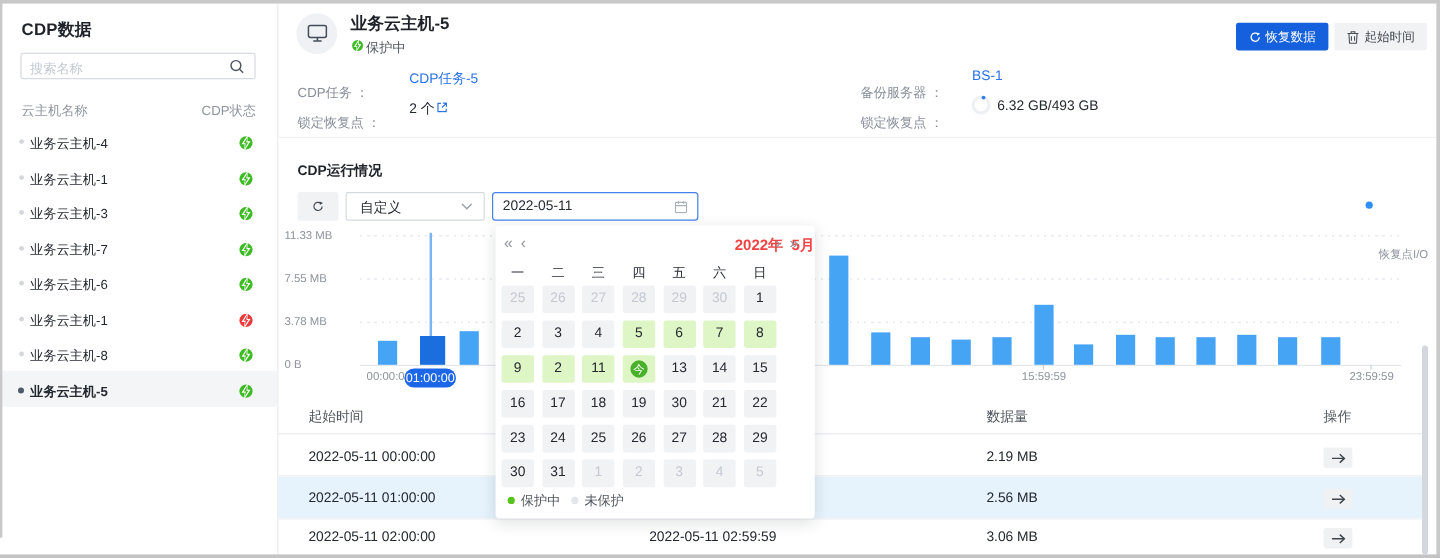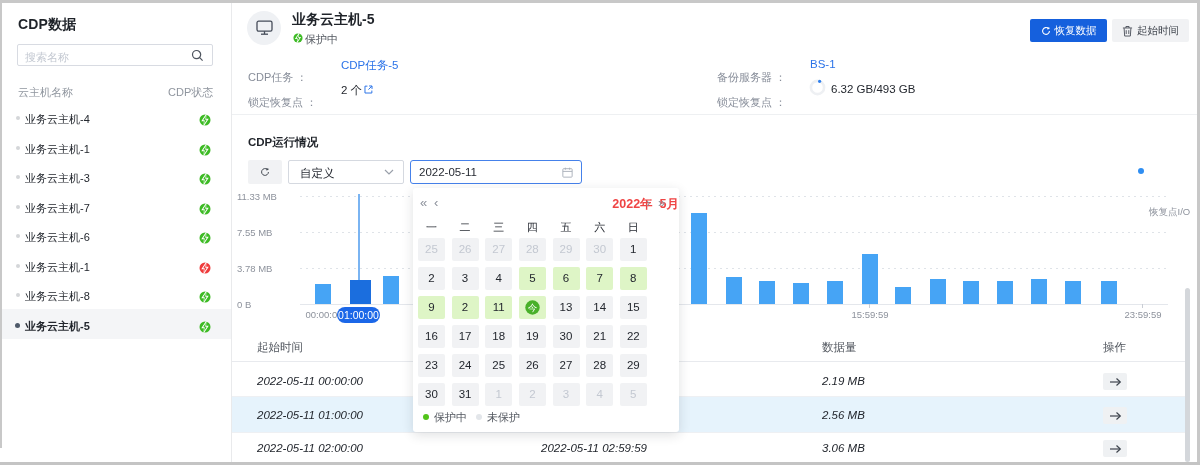--- a/index.html
+++ b/index.html
@@ -43,21 +43,21 @@
 
 .grid { height:1px; left:300px; width:868px; background-image:repeating-linear-gradient(90deg,#dfe3e8 0,#dfe3e8 2px,transparent 2px,transparent 6px); }
 .axis { left:300px; top:304px; width:868px; height:1px; background:#e4e7ec; }
 .ylab { font-size:9.5px; color:#8d929c; width:50px; left:237px; }
 .xlab { font-size:9.5px; color:#8d929c; top:309px; width:60px; text-align:center; }
 .bar { position:absolute; width:16px; background:#46a4f5; }
 .pill { left:337px; top:307px; width:43px; height:16px; border-radius:8px; background:#1b67e8; color:#fff; font-size:10.5px; text-align:center; line-height:16px; z-index:5; }
 .scrollbar { left:1185px; top:288px; width:5px; height:174px; background:#d4d7db; border-radius:3px; z-index:55; }
 
 .th { font-size:11.5px; color:#51565e; top:339.5px; }
-.td { font-size:11.5px; color:#23272e;font-style:italic; }
+.td { font-size:11.5px; color:#23272e; }
 .t-hdiv { left:232px; top:361px; width:953px; height:1px; background:#e8eaee; }
 .t-rdiv { left:232px; width:953px; height:1px; background:#eef0f3; }
 .t-hl { left:232px; top:397px; width:953px; height:35px; background:#e6f3fc; }
 .t-btn { left:1103px; width:24px; height:17px; background:#eff1f3; border-radius:2px; color:#4a505a; font-size:13.5px; text-align:center; line-height:15px; }
 
 .cal { left:413px; top:188px; width:266px; height:244px; background:#fff; border-radius:3px; box-shadow:0 3px 12px rgba(31,35,41,.14); z-index:20; }
 .cal .nav { position:absolute; font-size:13px; color:#8d929c; top:7px; }
 .cal-title { position:absolute; top:8px; left:0; width:266px; text-align:right; font-size:12.5px; color:#ef4444; font-weight:bold; }
 .wd { position:absolute; top:32px; width:27px; text-align:center; font-size:11px; color:#272b33; }
 .cell { position:absolute; width:27px; height:23px; border-radius:2px; background:#f1f2f4; font-size:11.5px; color:#23272e; text-align:center; line-height:23px; }

